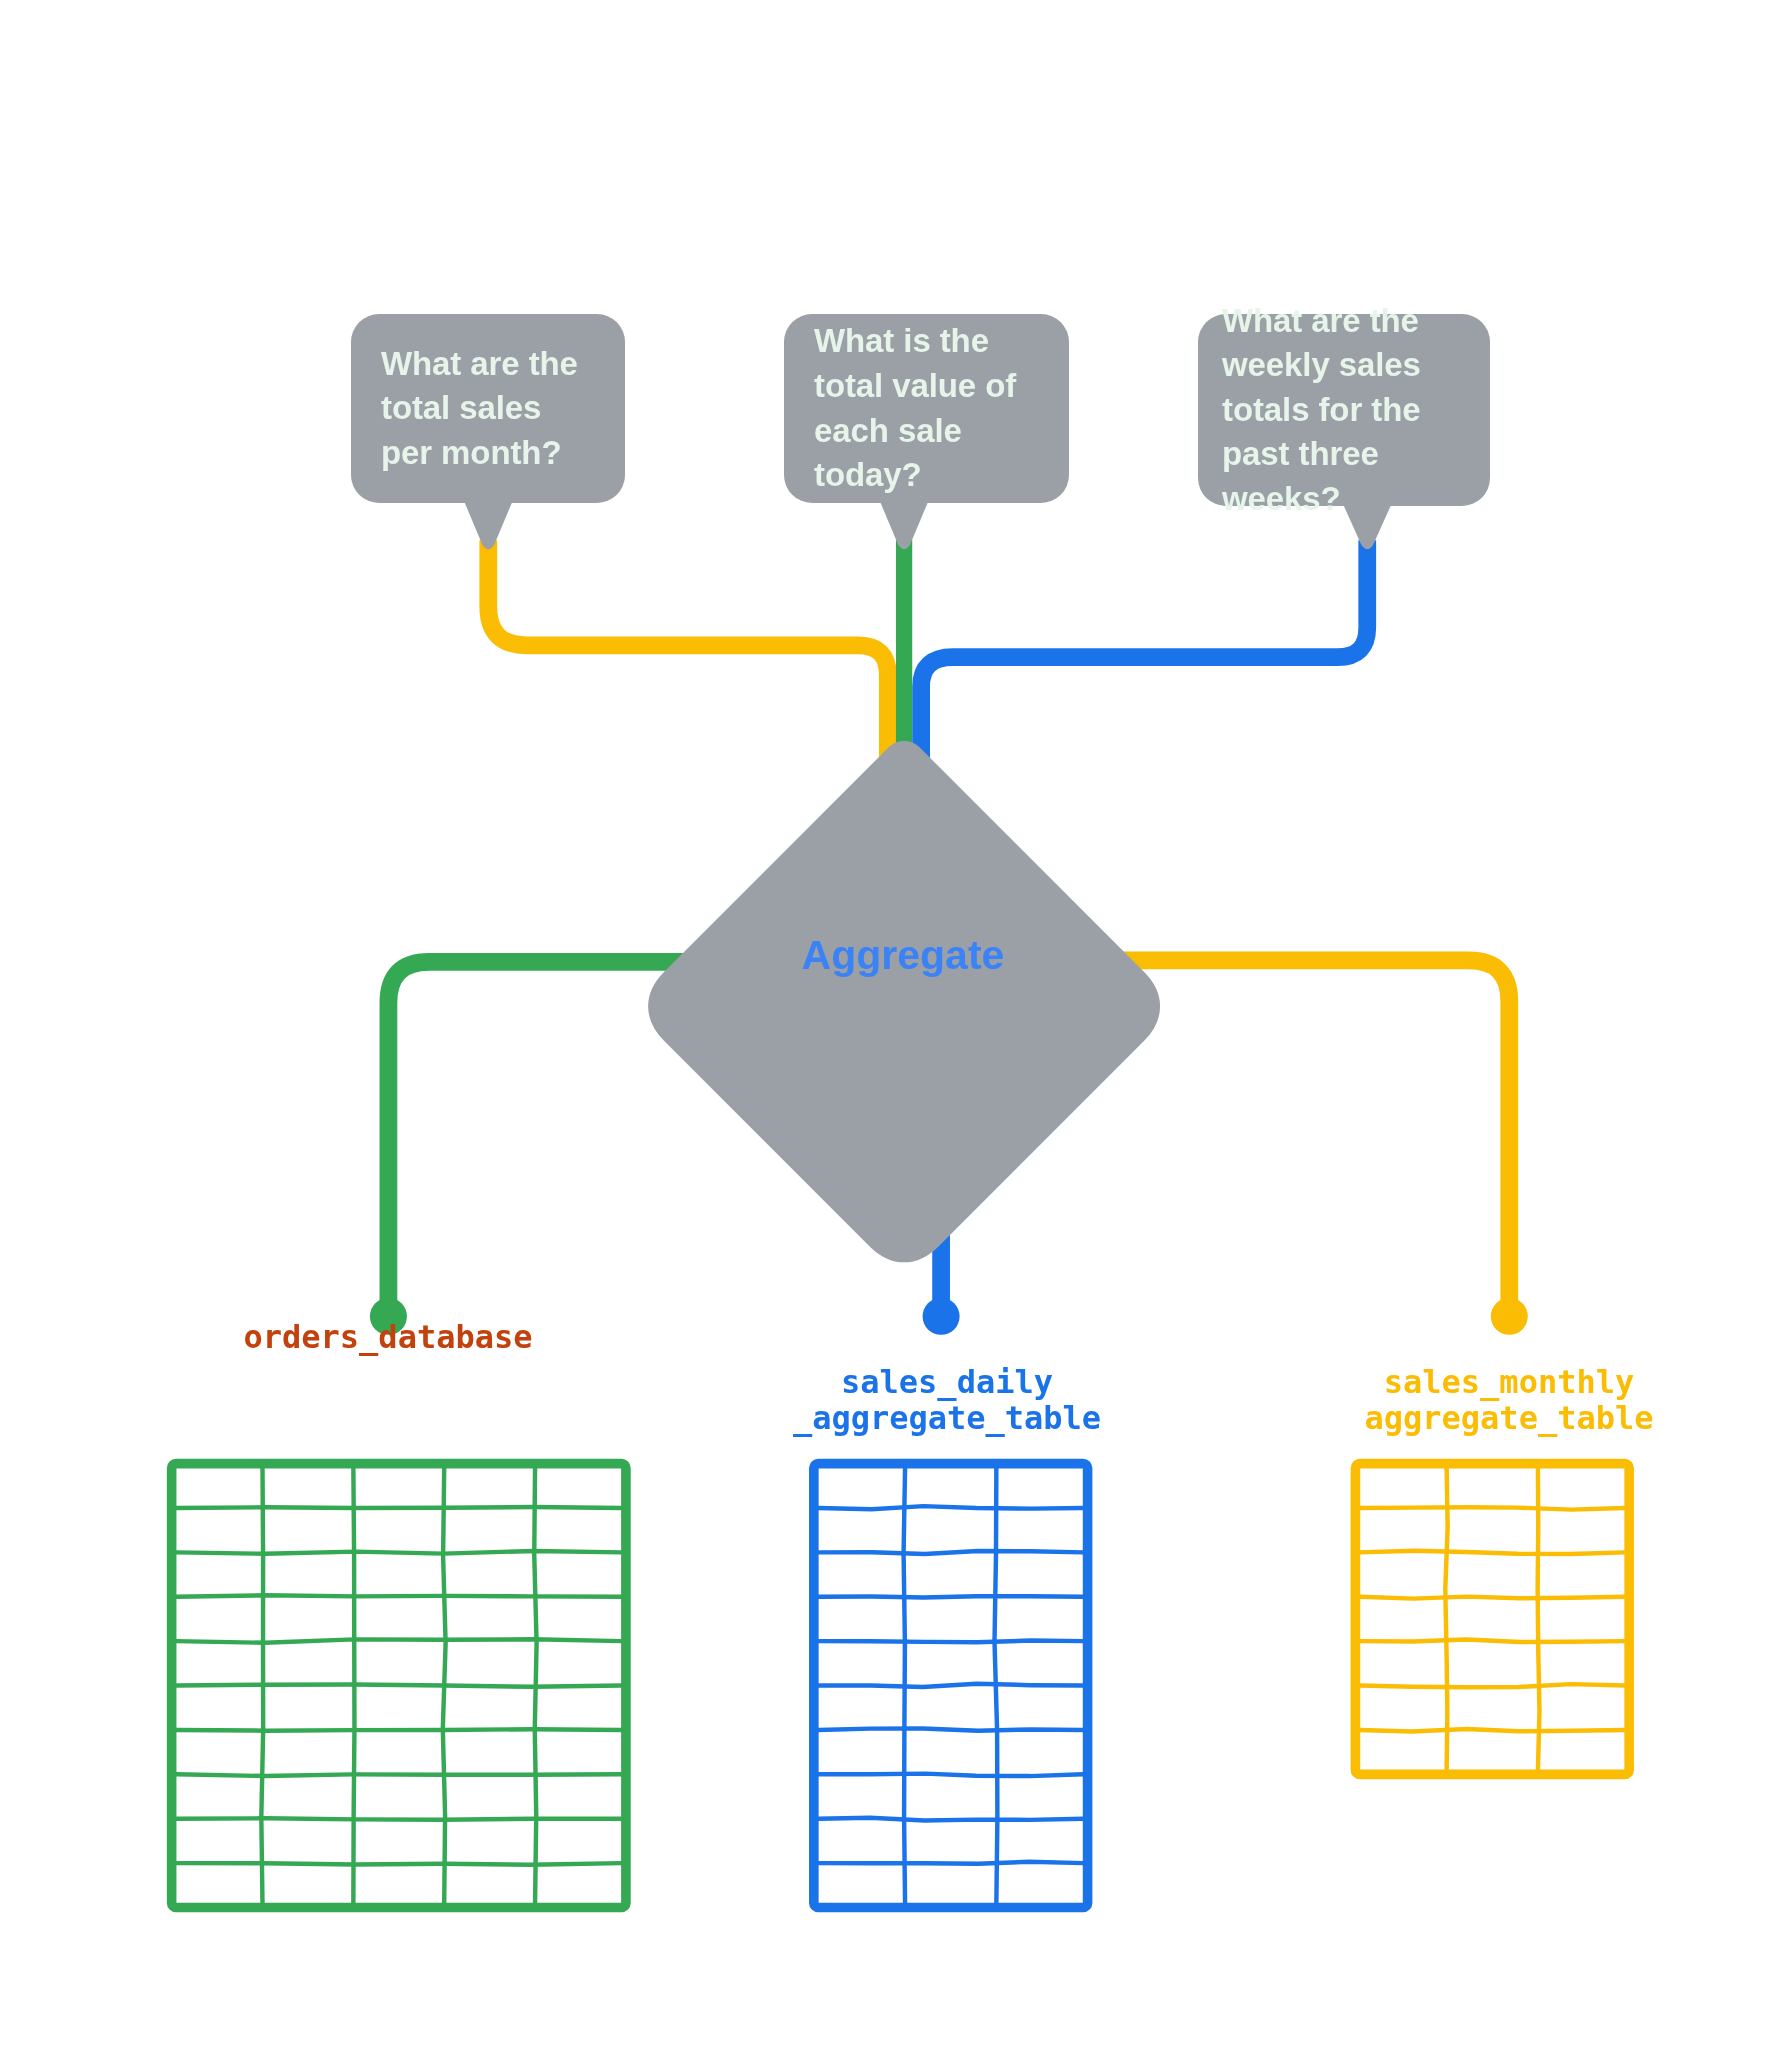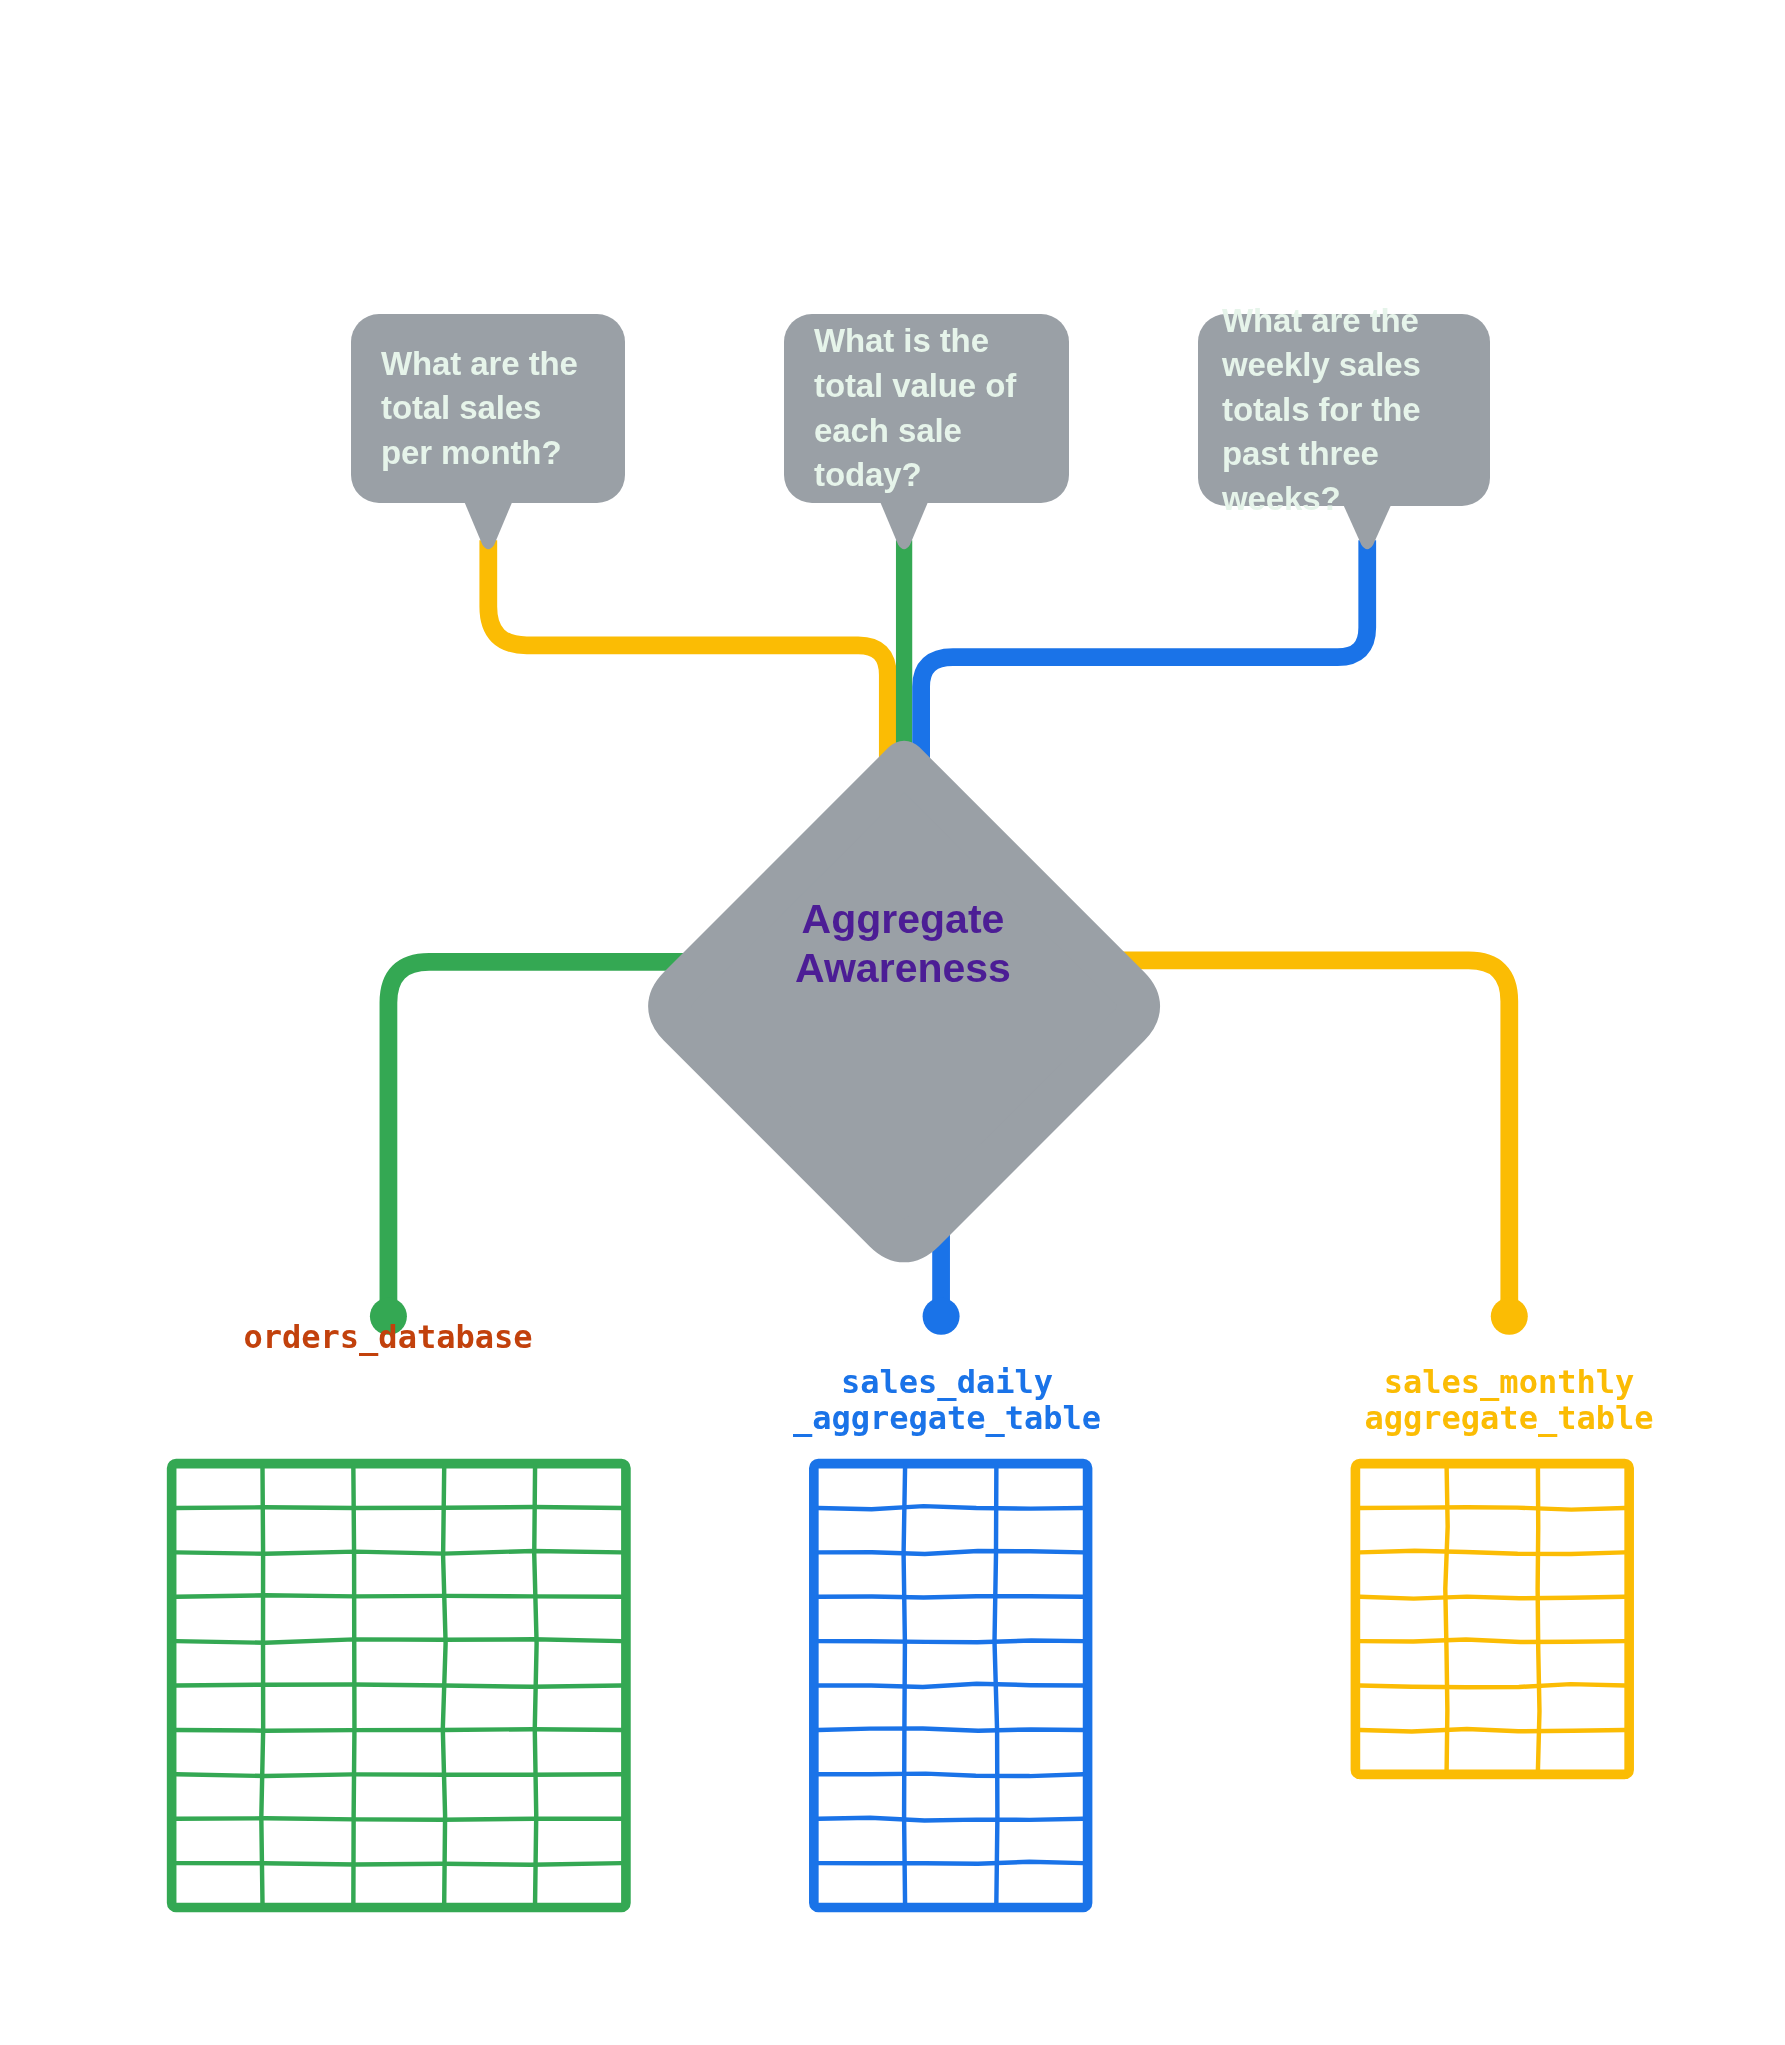--- a/index.html
+++ b/index.html
@@ -29,23 +29,23 @@
     letter-spacing:-0.1px;
     width:100%;
   }
   .bub1{left:351px;top:314px;width:274px;height:189px;padding:4px 30px;}
   .bub2{left:784px;top:314px;width:285px;height:189px;padding:0 30px;}
   .bub3{left:1198px;top:314px;width:292px;height:192px;padding:0 24px;}
 
   
   .diamond-label{
     position:absolute;
-    left:729px;top:895px;width:348px;
+    left:729px;top:931px;width:348px;
     text-align:center;
-    color:#4c1d95;
+    color:#3b82f6;
     font-size:41px;
     font-weight:700;
     line-height:1.2;
     pointer-events:none;
   }
 
   
   .caption{
     position:absolute;
     text-align:center;
@@ -108,21 +108,20 @@
   </div>
   <div class="bubble bub2">
     <div class="btext">What is the total value of each sale today?</div>
   </div>
   <div class="bubble bub3">
     <div class="btext">What are the weekly sales totals for the past three weeks?</div>
   </div>
 
   <div class="diamond-label">
     <div>Aggregate</div>
-    <div>Awareness</div>
   </div>
 
   <div class="caption cap-green">orders_database</div>
   <div class="caption cap-yellow">sales_monthly
 aggregate_table</div>
   <div class="caption cap-blue">sales_daily
 _aggregate_table</div>
 
   <svg class="layer" viewBox="0 0 2414 2765">
     <g id="grid-orders-database">

